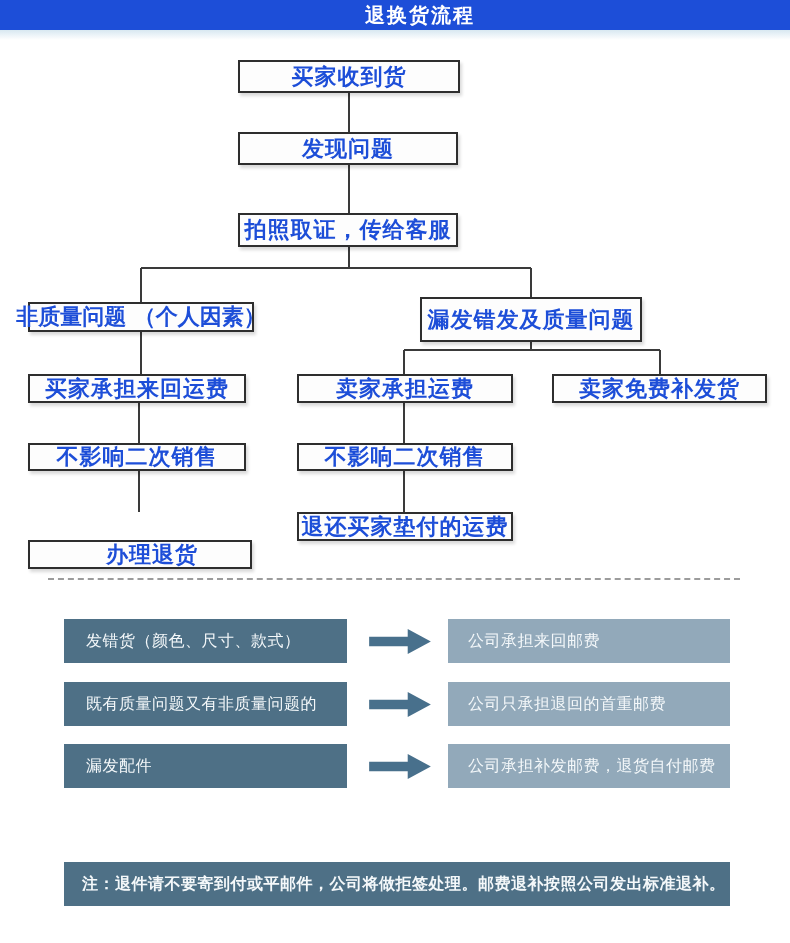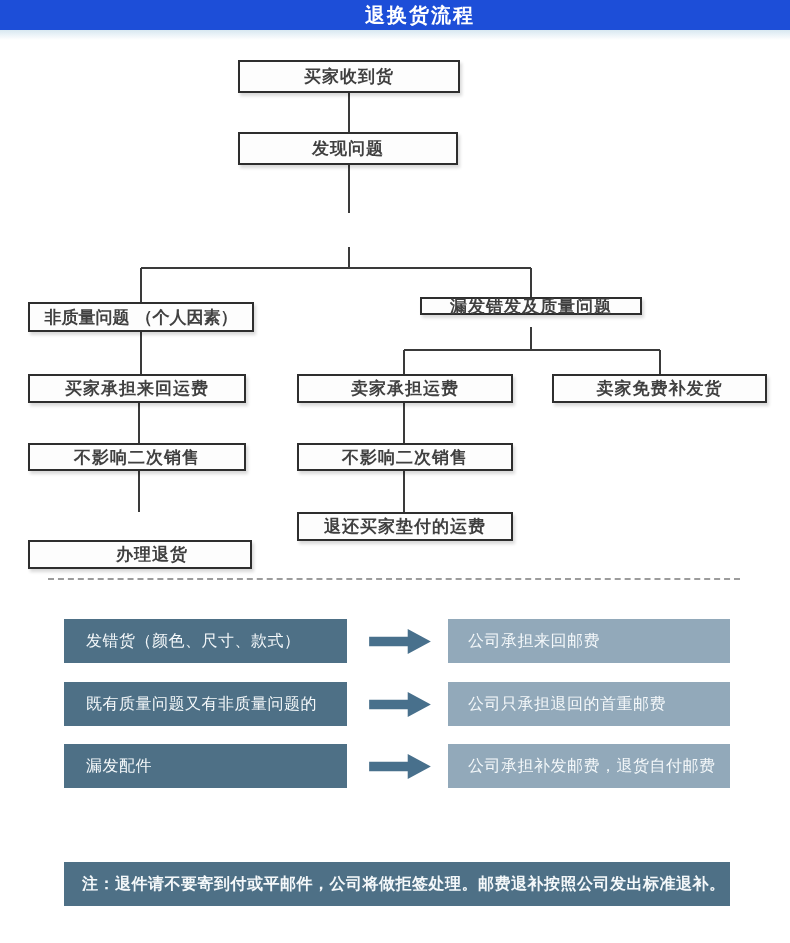--- a/index.html
+++ b/index.html
@@ -20,21 +20,21 @@
     position:absolute; left:0; top:30px; width:790px; height:10px;
     background:linear-gradient(#d8e8f1, #ffffff);
   }
   
   .connectors { position:absolute; left:0; top:0; pointer-events:none; }
   .fc-node {
     position:absolute; box-sizing:border-box;
     background:#fdfdfd; border:2px solid #2e2e2e;
     box-shadow:2px 3px 3px rgba(0,0,0,0.15);
     display:flex; align-items:center; justify-content:center;
-    font-size:17px; font-weight:bold; color:#404040; letter-spacing:1px;
+    font-size:22px; font-weight:bold; color:#1d4ed8; letter-spacing:1px;
     white-space:nowrap;
   }
   .fc-node.tight { letter-spacing:0; }
   
   .divider {
     position:absolute; left:48px; top:578px; width:692px; height:0;
     border-top:2px dashed #9c9c9c;
   }
   
   .p-row { position:absolute; left:0; width:790px; height:44px; }
@@ -64,22 +64,23 @@
   <svg class="connectors" width="790" height="580" viewBox="0 0 790 580">
     <path d="M349,93 V132 M349,165 V213 M349,247 V268
              M141,268 H531 M141,268 V302 M531,268 V297
              M141,332 V374 M139,403 V443 M139,471 V512
              M531,327 V350 M404,350 H660 M404,350 V374 M660,350 V374
              M404,403 V443 M404,471 V512" stroke="#3a3a3a" stroke-width="2" fill="none"></path>
   </svg>
 
   <div class="fc-node" style="left:238px; top:60px;  width:222px; height:33px;">买家收到货</div>
   <div class="fc-node" style="left:238px; top:132px; width:220px; height:33px;">发现问题</div>
+  <div class="fc-node" style="left:238px; top:213px; width:220px; height:34px;">拍照取证，传给客服</div>
   <div class="fc-node tight" style="left:28px;  top:302px; width:226px; height:30px;">非质量问题 （个人因素）</div>
-  <div class="fc-node" style="left:420px; top:297px; width:222px; height:18px;">漏发错发及质量问题</div>
+  <div class="fc-node" style="left:420px; top:297px; width:222px; height:45px;">漏发错发及质量问题</div>
   <div class="fc-node" style="left:28px;  top:374px; width:218px; height:29px;">买家承担来回运费</div>
   <div class="fc-node" style="left:297px; top:374px; width:216px; height:29px;">卖家承担运费</div>
   <div class="fc-node" style="left:552px; top:374px; width:215px; height:29px;">卖家免费补发货</div>
   <div class="fc-node" style="left:28px;  top:443px; width:218px; height:28px;">不影响二次销售</div>
   <div class="fc-node" style="left:297px; top:443px; width:216px; height:28px;">不影响二次销售</div>
   <div class="fc-node" style="left:28px;  top:540px; width:224px; height:29px;padding-left:24px;">办理退货</div>
   <div class="fc-node" style="left:297px; top:512px; width:216px; height:29px;">退还买家垫付的运费</div>
 
   <div class="divider"></div>
 

